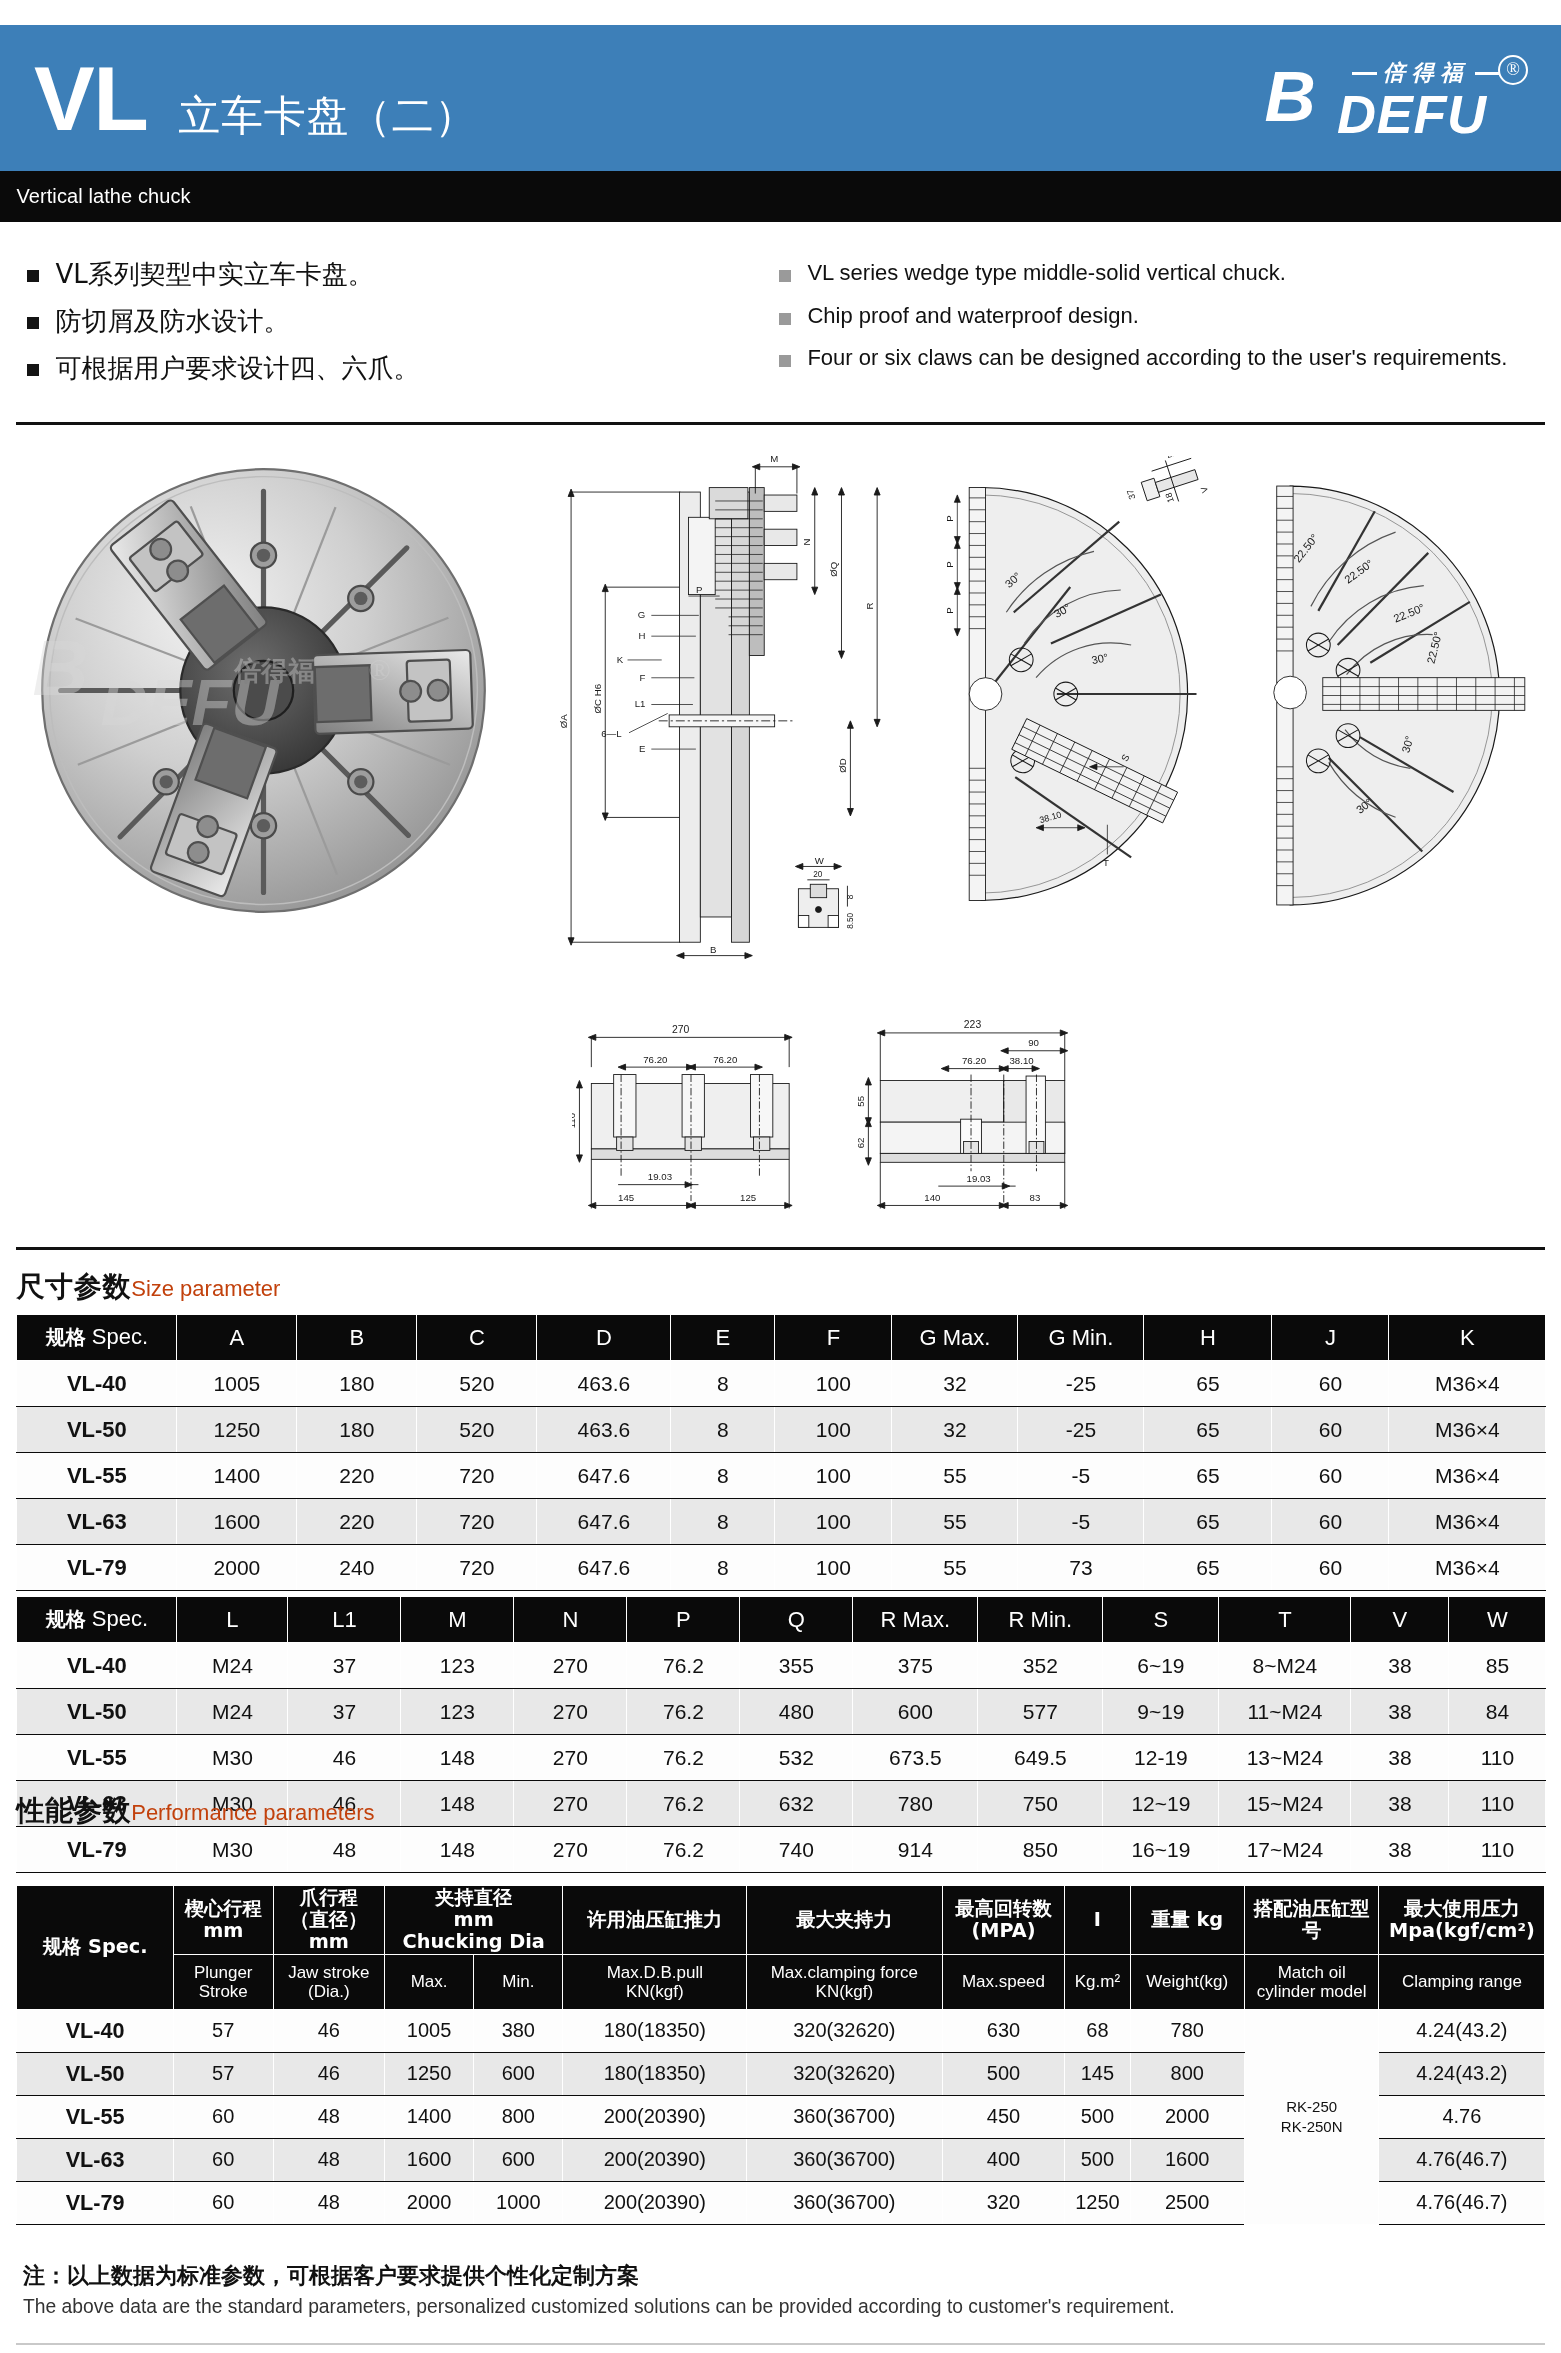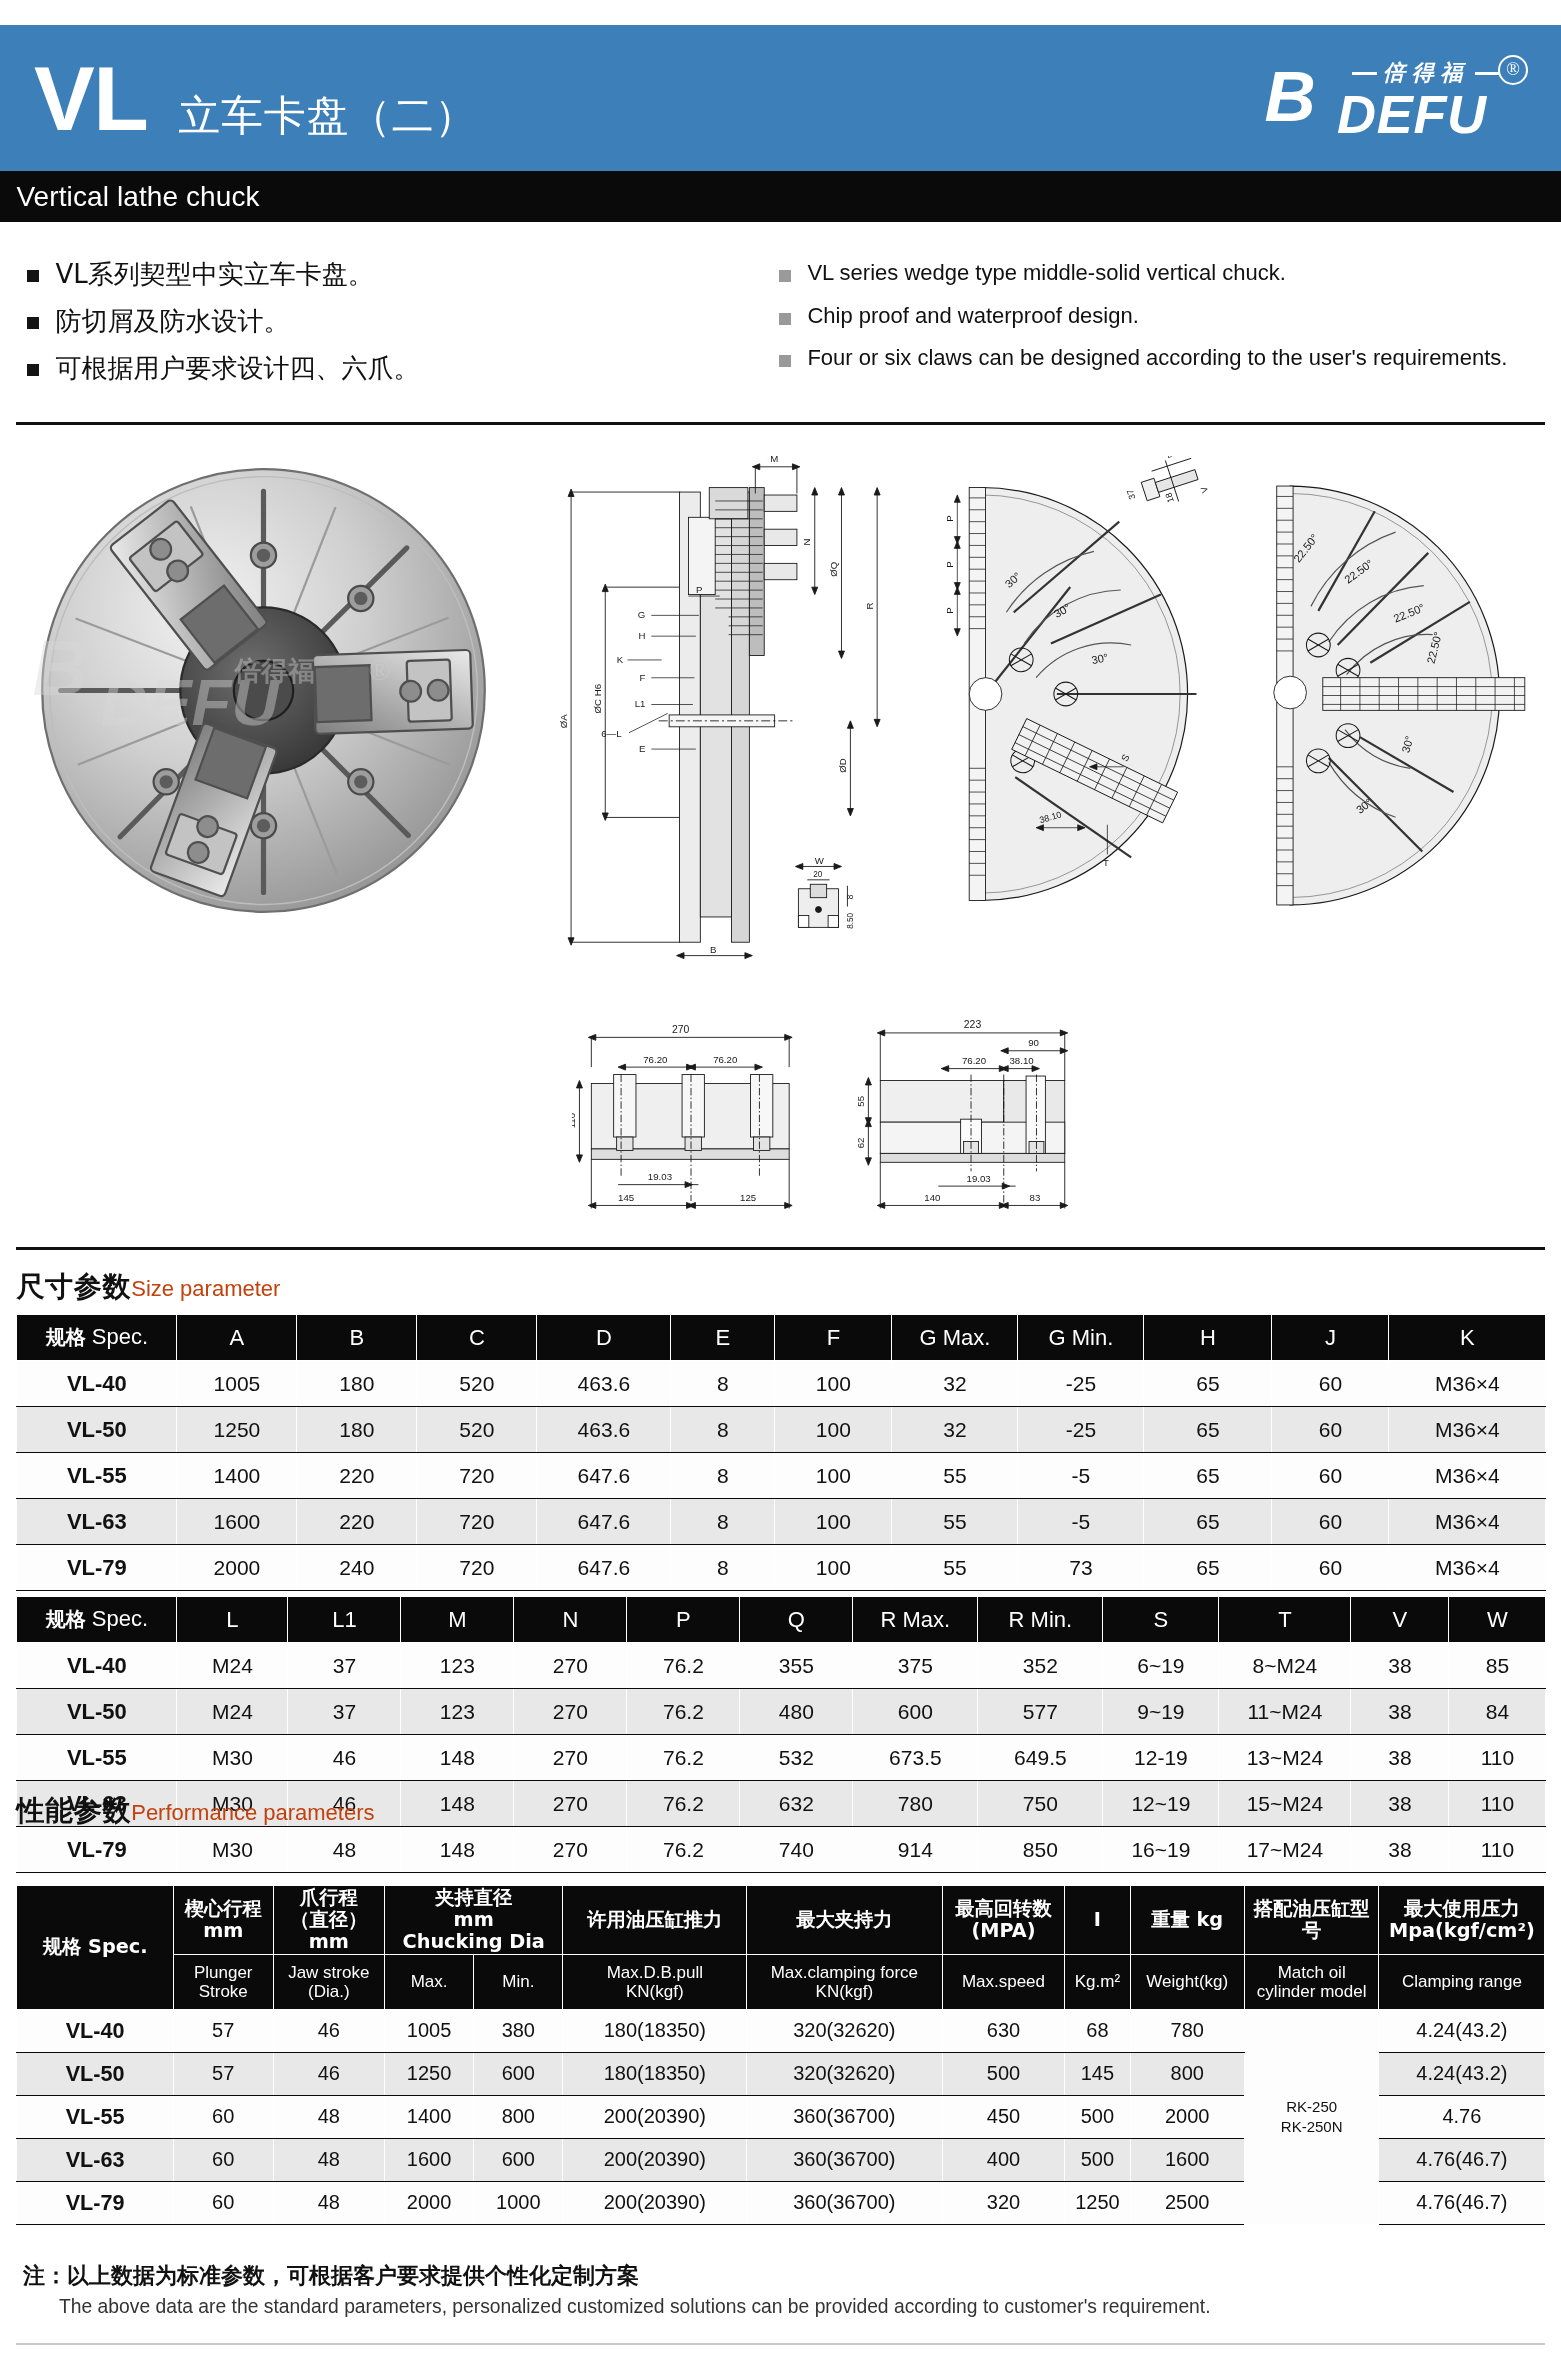--- a/index.html
+++ b/index.html
@@ -55,21 +55,21 @@
     position:absolute; left:77px; top:33px;
     font-size:54px; font-weight:700; font-style:italic; color:#fff;
     line-height:1; letter-spacing:0.7px;
   }
 
   .subtitle-band {
     position:absolute; left:0; top:171px; width:1561px; height:51px;
     background:#0a0a0a; color:#ffffff;
     display:flex; align-items:center; padding-left:16.4px;
   }
-  .subtitle-band .txt { font-size:28px; font-weight:400; letter-spacing:0.1px; }
+  .subtitle-band .txt { font-size:20px; font-weight:400; letter-spacing:0.1px; }
 
   
   .features {
     position:absolute; left:0; top:245px; width:1561px; height:171px;
     display:flex;
   }
   .feat-col { padding-top: 13.4px; }
   .feat-col.cn { width: 758px; padding-left: 27px; }
   .feat-col.en { width: 803px; padding-left: 21px; }
   .feat-row { display:flex; align-items:flex-start; margin-bottom: 13.4px; }
@@ -174,21 +174,21 @@
 
   .note {
     position:absolute; left:23px;
   }
   .note .cn {
     font-size:22px; font-weight:700; color:#111;
     font-family:"DejaVu Sans", sans-serif; line-height:1.3;
   }
   .note .en {
     font-size:19.3px; color:#333; font-family:"Liberation Sans", sans-serif;
-    line-height:1.3; margin-top:3px;margin-left:36px;
+    line-height:1.3; margin-top:3px;
   }
   .bottom-rule {
     position:absolute; left:16.4px; top:2343px; width:1529px; height:2.2px; background:#c9c9c9;
   }
 </style>
 </head>
 <body>
 
 <div class="header-band">
   <div class="hdr-left">

